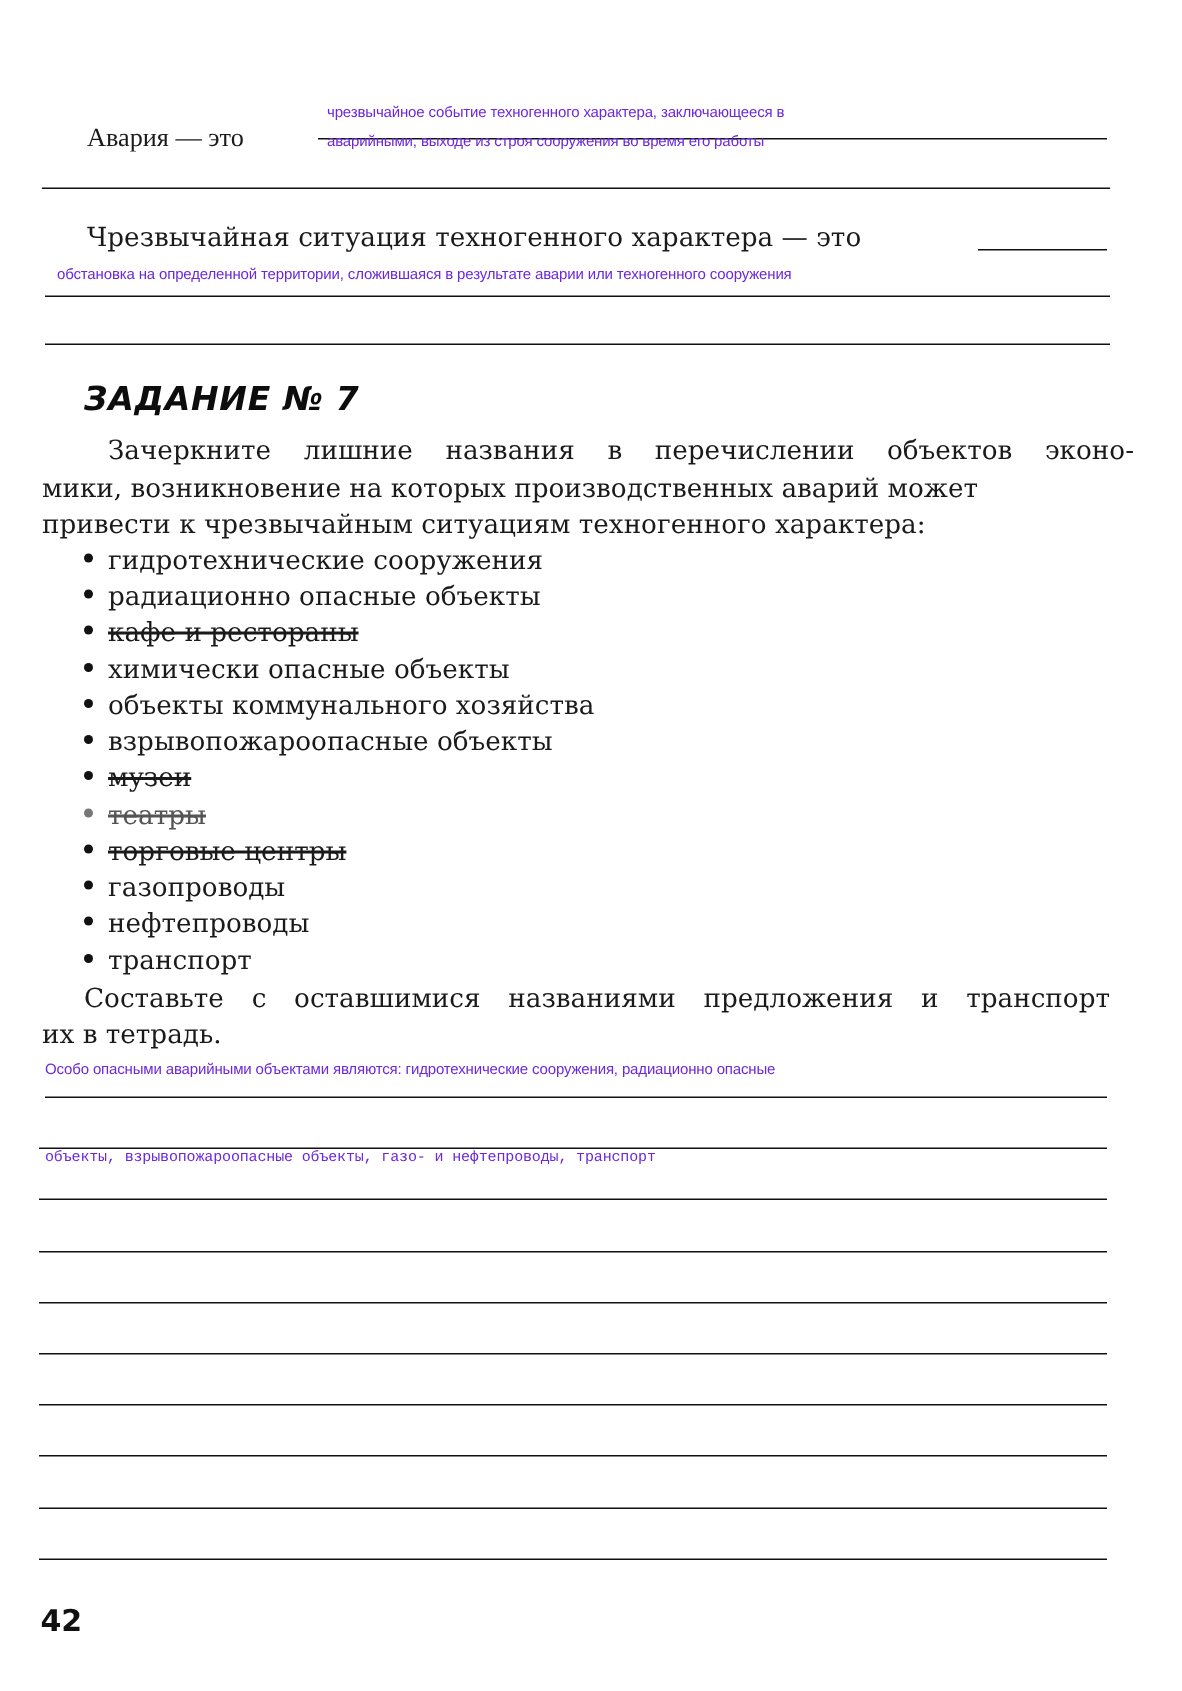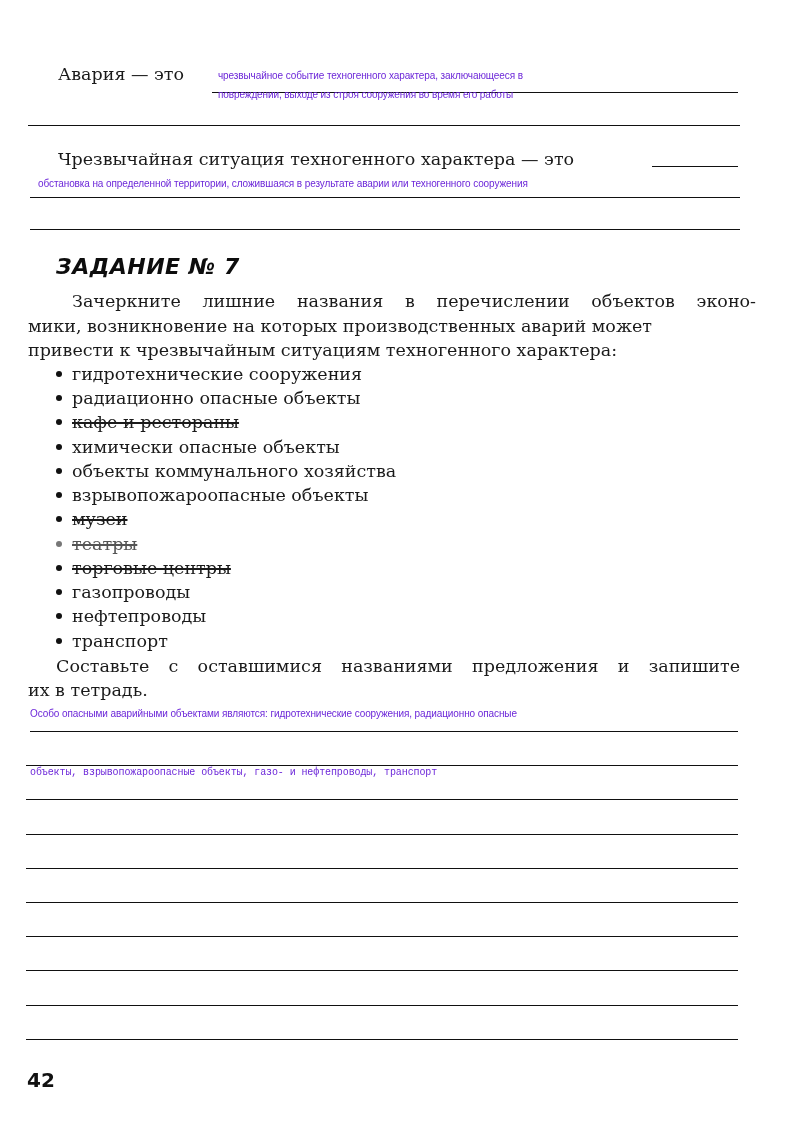--- a/index.html
+++ b/index.html
@@ -12,24 +12,24 @@
   .bullet { position: absolute; left: 56px; font-family: "DejaVu Serif", "Liberation Serif", serif; font-size: 17.5px; white-space: nowrap; color: #1a1a1a; }
   .bullet .dot { display: inline-block; width: 6px; height: 6px; background: #111; border-radius: 50%; margin-right: 10px; vertical-align: middle; position: relative; top: -2px; }
   .bullet.struck .lbl { text-decoration: line-through; text-decoration-thickness: 1.5px; }
   .bullet.faded .lbl { color: #555; }
   .bullet.faded .dot { background: #777; }
   .page-num { font-family: "DejaVu Sans", "Liberation Sans", sans-serif; font-weight: bold; font-size: 20px; color: #111; }
 </style>
 </head>
 <body>
 
-<div class="abs body-text" style="left:58px; top:64px;">Авария — это</div>
+<div class="abs body-text" style="left:58px; top:81px;font-family:Liberation Serif, serif;">Авария — это</div>
 <div class="abs hand" style="left:218px; top:70px;">чрезвычайное событие техногенного характера, заключающееся  в</div>
 <div class="rule" style="left:212px; width:526px; top:92px;"></div>
-<div class="abs hand" style="left:218px; top:89px;">повреждении, выходе из строя сооружения во время его работы</div>
+<div class="abs hand" style="left:218px; top:89px;">аварийными, выходе из строя сооружения во время его работы</div>
 <div class="rule" style="left:28px; width:712px; top:125px;"></div>
 
 <div class="abs body-text" style="left:58px; top:149px;">Чрезвычайная ситуация техногенного характера — это</div>
 <div class="rule" style="left:652px; width:86px; top:166px;"></div>
 <div class="abs hand" style="left:38px; top:178px;">обстановка на определенной территории, сложившаяся в результате аварии или техногенного сооружения</div>
 <div class="rule" style="left:30px; width:710px; top:197px;"></div>
 <div class="rule" style="left:30px; width:710px; top:229px;"></div>
 
 <div class="abs heading" style="left:56px; top:254px;">ЗАДАНИЕ № 7</div>
 
@@ -45,21 +45,21 @@
   <div class="bullet" style="top:461px;"><span class="dot"></span><span class="lbl">объекты коммунального хозяйства</span></div>
   <div class="bullet" style="top:485px;"><span class="dot"></span><span class="lbl">взрывопожароопасные объекты</span></div>
   <div class="bullet struck" style="top:509px;"><span class="dot"></span><span class="lbl">музеи</span></div>
   <div class="bullet struck faded" style="top:534px;"><span class="dot"></span><span class="lbl">театры</span></div>
   <div class="bullet struck" style="top:558px;"><span class="dot"></span><span class="lbl">торговые центры</span></div>
   <div class="bullet" style="top:582px;"><span class="dot"></span><span class="lbl">газопроводы</span></div>
   <div class="bullet" style="top:606px;"><span class="dot"></span><span class="lbl">нефтепроводы</span></div>
   <div class="bullet" style="top:631px;"><span class="dot"></span><span class="lbl">транспорт</span></div>
 </div>
 
-<div class="abs body-text" style="left: 56px; top: 656px; width: 684px; text-align: justify; text-align-last: justify;">Составьте с оставшимися названиями предложения и запишите</div>
+<div class="abs body-text" style="left: 56px; top: 656px; width: 684px; text-align: justify; text-align-last: justify;">Составьте с оставшимися названиями предложения и транспорт</div>
 <div class="abs body-text" style="left:28px; top:680px;">их в тетрадь.</div>
 
 <div class="abs hand" style="left:30px; top:708px;">Особо опасными аварийными объектами являются: гидротехнические сооружения, радиационно опасные</div>
 <div class="abs hand" style="left:30px; top:767px;font-family:Liberation Mono, monospace;">объекты, взрывопожароопасные объекты, газо- и нефтепроводы, транспорт</div>
 <div class="rule" style="left:30px; width:708px; top:731px;"></div>
 
 <div>
   <div class="rule" style="left:26px; width:712px; top:765px;"></div>
   <div class="rule" style="left:26px; width:712px; top:799px;"></div>
   <div class="rule" style="left:26px; width:712px; top:834px;"></div>

